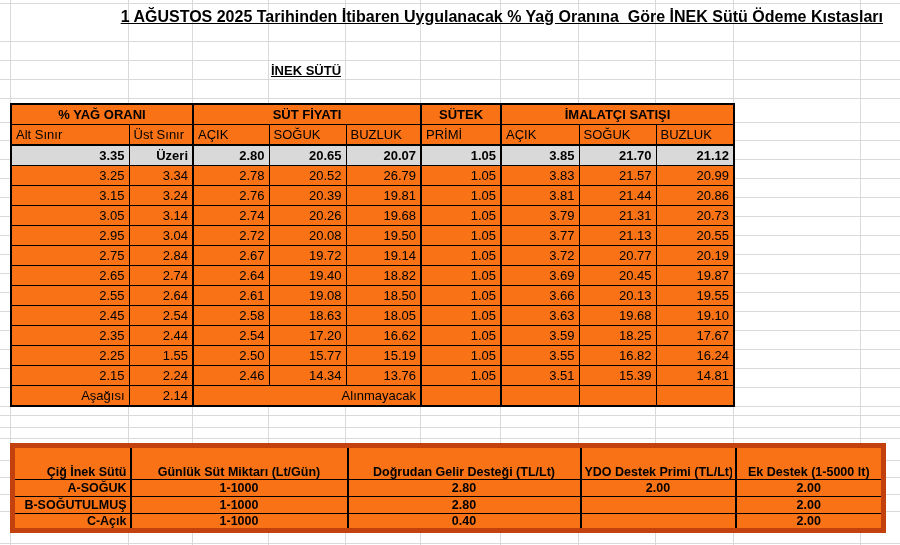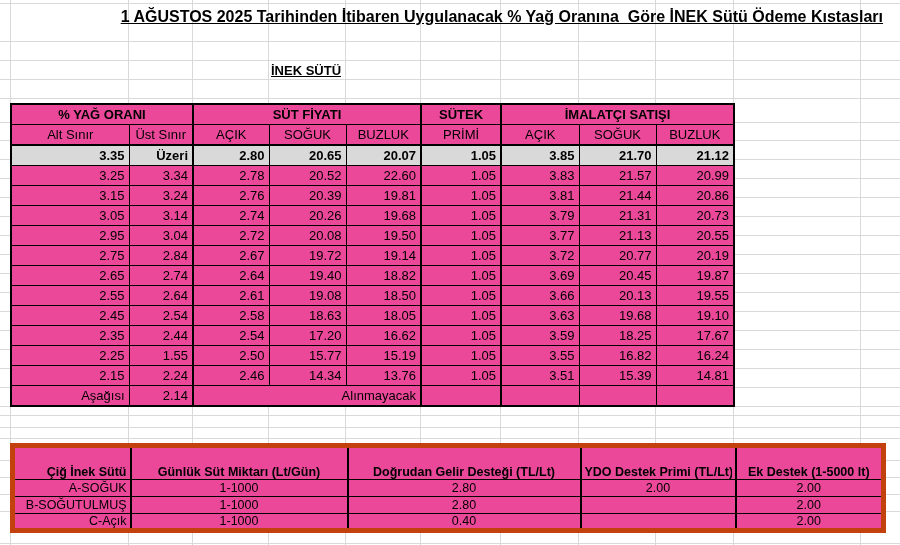--- a/index.html
+++ b/index.html
@@ -4,38 +4,38 @@
 <style>
   html,body{margin:0;padding:0;}
   body{font-family:"Liberation Sans",sans-serif;color:#000;background:#fff;}
   .sheet{position:relative;width:900px;height:545px;background:#fff;overflow:hidden;}
   .vline{position:absolute;top:0;height:545px;width:1px;background:#d9d9d9;}
   .hline{position:absolute;left:0;width:900px;height:1px;background:#d9d9d9;}
   .title{position:absolute;left:0;top:8px;width:883px;text-align:right;
          font-size:16px;font-weight:bold;text-decoration:underline;white-space:nowrap;}
   .subtitle{position:absolute;left:266px;top:63px;width:80px;text-align:center;
          font-size:13px;font-weight:bold;text-decoration:underline;white-space:nowrap;}
-  table.xtable{border-collapse:collapse;table-layout:fixed;background:#ec4899;position:absolute;}
+  table.xtable{border-collapse:collapse;table-layout:fixed;background:#f97316;position:absolute;}
   #maintbl{left:10px;top:103px;width:723px;border:2px solid #000;}
   #maintbl td{border:1px solid #000;font-size:13px;padding:0 4px;overflow:hidden;white-space:nowrap;height:19px;}
   #maintbl tr{height:19px;}
   #maintbl tr.subrow{height:18px;}
   #maintbl .gh{font-weight:bold;text-align:center;}
-  #maintbl .sub{text-align:center;}
+  #maintbl .sub{text-align:left;}
   .bb2{border-bottom-width:2px !important;}
   .tl{border-left-width:2px !important;}
   .num{text-align:right;}
   .lft{text-align:right;}
   tr.hl td{background:#d9d9d9;font-weight:bold;}
   #suptbl{left:10px;top:443px;width:871px;border:5px solid #c2410c;}
   #suptbl td{border:1px solid #000;border-left-width:2px;border-right-width:2px;
              font-size:12.5px;padding:0 3px;overflow:hidden;white-space:nowrap;}
   #suptbl tr.hdr{height:34px;}
   #suptbl tr.hdr td{font-weight:bold;vertical-align:bottom;}
-  #suptbl tr.r{height:17px;}
+  #suptbl tr.r{height:17px;font-weight:bold;}
   .ctr{text-align:center;}
   .small{font-size:10px;}
   .clip{overflow:hidden;white-space:nowrap;text-align:left;width:100%;}
 </style>
 </head>
 <body>
 
 <div class="sheet">
   <div id="gridlayer">
       <div class="vline" style="left: 10px;"></div>
@@ -122,21 +122,21 @@
           <td class="num tl">1.05</td>
           <td class="num tl">3.85</td>
           <td class="num">21.70</td>
           <td class="num">21.12</td>
         </tr>
         <tr>
           <td class="num">3.25</td>
           <td class="num">3.34</td>
           <td class="num tl">2.78</td>
           <td class="num">20.52</td>
-          <td class="num">22.60</td>
+          <td class="num">26.79</td>
           <td class="num tl">1.05</td>
           <td class="num tl">3.83</td>
           <td class="num">21.57</td>
           <td class="num">20.99</td>
         </tr>
         <tr>
           <td class="num">3.15</td>
           <td class="num">3.24</td>
           <td class="num tl">2.76</td>
           <td class="num">20.39</td>

